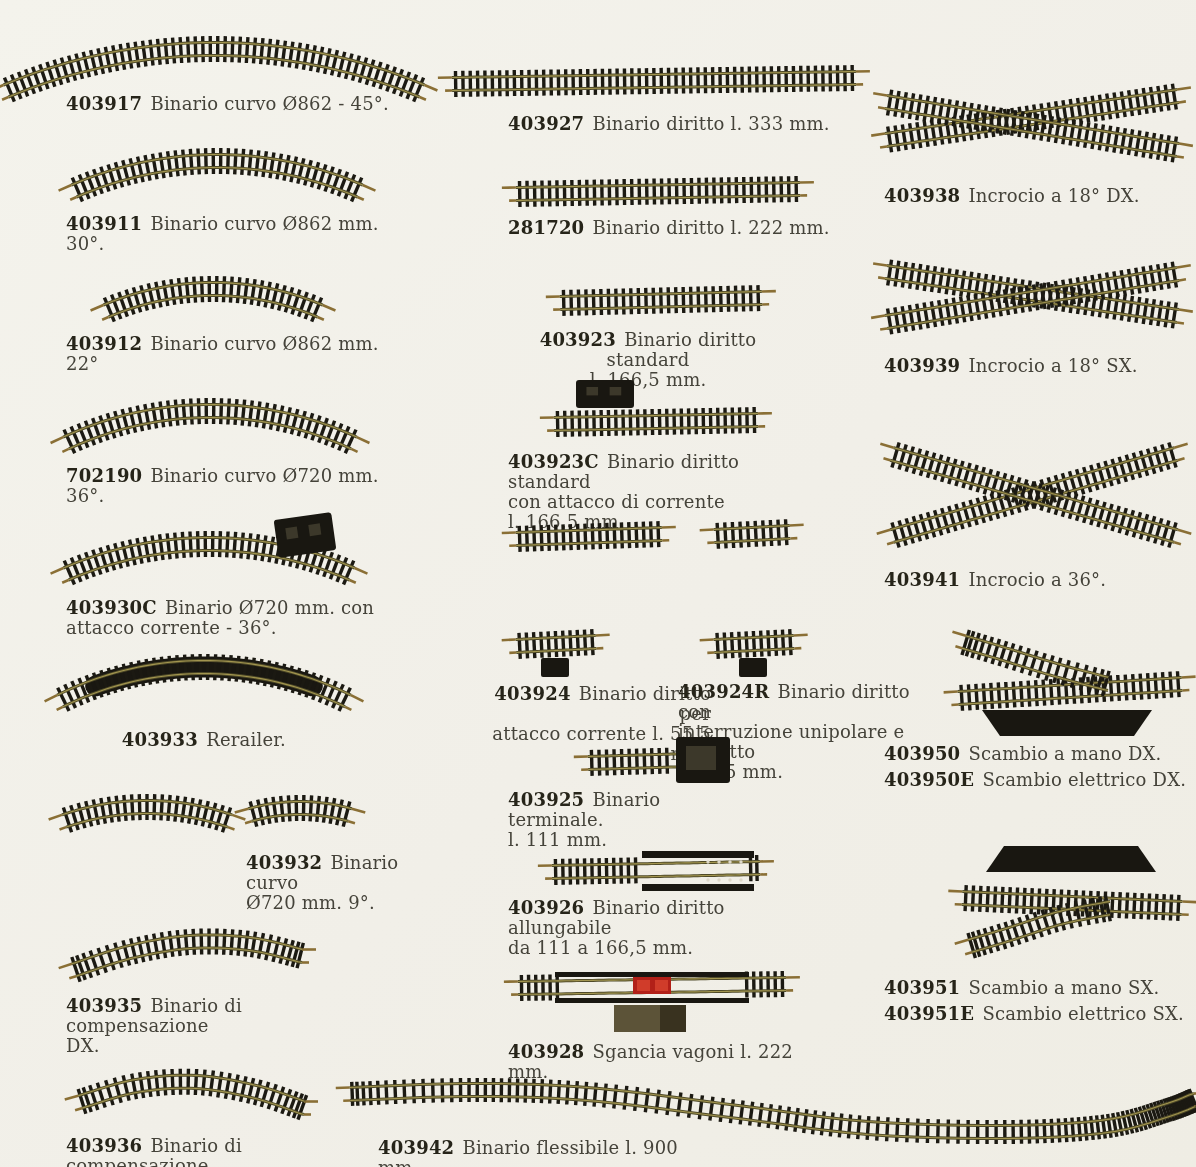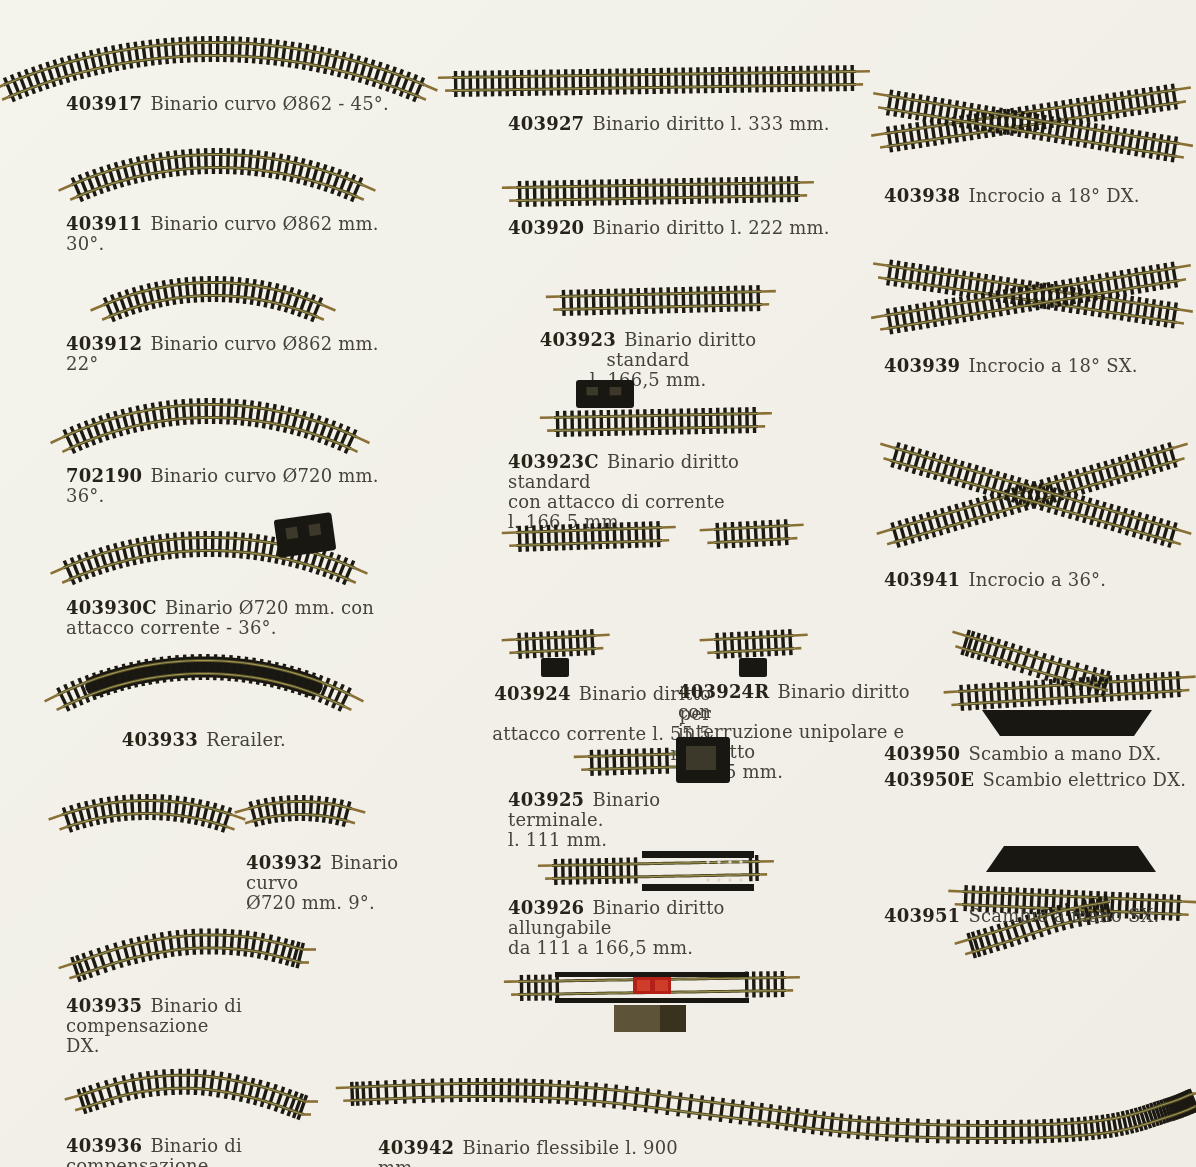--- a/index.html
+++ b/index.html
@@ -640,21 +640,21 @@
         <line x1="4.114418888547713" y1="34.49899286951013" x2="-2.8844965093862722" y2="34.62221321102305" stroke="#8a6f35" stroke-width="2.6"></line>
         <line x1="287.88558111145227" y1="16.50100713048987" x2="301.88341190732024" y2="16.254566447464025" stroke="#8a6f35" stroke-width="2.6"></line>
         <line x1="288.11441888854773" y1="29.49899286951013" x2="295.11333428648175" y2="29.375772527997206" stroke="#8a6f35" stroke-width="2.6"></line>
         <path d="M3.9,21.5L9.6,21.4L15.2,21.3L20.9,21.2L26.6,21.1L32.3,21.0L38.0,20.9L43.6,20.8L49.3,20.7L55.0,20.6L60.7,20.5L66.4,20.4L72.0,20.3L77.7,20.2L83.4,20.1L89.1,20.0L94.8,19.9L100.4,19.8L106.1,19.7L111.8,19.6L117.5,19.5L123.2,19.4L128.8,19.3L134.5,19.2L140.2,19.1L145.9,19.0L151.6,18.9L157.2,18.8L162.9,18.7L168.6,18.6L174.3,18.5L180.0,18.4L185.6,18.3L191.3,18.2L197.0,18.1L202.7,18.0L208.4,17.9L214.0,17.8L219.7,17.7L225.4,17.6L231.1,17.5L236.8,17.4L242.4,17.3L248.1,17.2L253.8,17.1L259.5,17.0L265.2,16.9L270.8,16.8L276.5,16.7L282.2,16.6L287.9,16.5" stroke="#4f4a28" stroke-width="3" fill="none"></path>
         <path d="M3.9,21.5L9.6,21.4L15.2,21.3L20.9,21.2L26.6,21.1L32.3,21.0L38.0,20.9L43.6,20.8L49.3,20.7L55.0,20.6L60.7,20.5L66.4,20.4L72.0,20.3L77.7,20.2L83.4,20.1L89.1,20.0L94.8,19.9L100.4,19.8L106.1,19.7L111.8,19.6L117.5,19.5L123.2,19.4L128.8,19.3L134.5,19.2L140.2,19.1L145.9,19.0L151.6,18.9L157.2,18.8L162.9,18.7L168.6,18.6L174.3,18.5L180.0,18.4L185.6,18.3L191.3,18.2L197.0,18.1L202.7,18.0L208.4,17.9L214.0,17.8L219.7,17.7L225.4,17.6L231.1,17.5L236.8,17.4L242.4,17.3L248.1,17.2L253.8,17.1L259.5,17.0L265.2,16.9L270.8,16.8L276.5,16.7L282.2,16.6L287.9,16.5" stroke="#a2954f" stroke-width="1.1" fill="none"></path>
         <path d="M4.1,34.5L9.8,34.4L15.5,34.3L21.2,34.2L26.8,34.1L32.5,34.0L38.2,33.9L43.9,33.8L49.6,33.7L55.2,33.6L60.9,33.5L66.6,33.4L72.3,33.3L78.0,33.2L83.6,33.1L89.3,33.0L95.0,32.9L100.7,32.8L106.4,32.7L112.0,32.6L117.7,32.5L123.4,32.4L129.1,32.3L134.8,32.2L140.4,32.1L146.1,32.0L151.8,31.9L157.5,31.8L163.2,31.7L168.8,31.6L174.5,31.5L180.2,31.4L185.9,31.3L191.6,31.2L197.2,31.1L202.9,31.0L208.6,30.9L214.3,30.8L220.0,30.7L225.6,30.6L231.3,30.5L237.0,30.4L242.7,30.3L248.4,30.2L254.0,30.1L259.7,30.0L265.4,29.9L271.1,29.8L276.8,29.7L282.4,29.6L288.1,29.5" stroke="#4f4a28" stroke-width="3" fill="none"></path>
         <path d="M4.1,34.5L9.8,34.4L15.5,34.3L21.2,34.2L26.8,34.1L32.5,34.0L38.2,33.9L43.9,33.8L49.6,33.7L55.2,33.6L60.9,33.5L66.6,33.4L72.3,33.3L78.0,33.2L83.6,33.1L89.3,33.0L95.0,32.9L100.7,32.8L106.4,32.7L112.0,32.6L117.7,32.5L123.4,32.4L129.1,32.3L134.8,32.2L140.4,32.1L146.1,32.0L151.8,31.9L157.5,31.8L163.2,31.7L168.8,31.6L174.5,31.5L180.2,31.4L185.9,31.3L191.6,31.2L197.2,31.1L202.9,31.0L208.6,30.9L214.3,30.8L220.0,30.7L225.6,30.6L231.3,30.5L237.0,30.4L242.7,30.3L248.4,30.2L254.0,30.1L259.7,30.0L265.4,29.9L271.1,29.8L276.8,29.7L282.4,29.6L288.1,29.5" stroke="#a2954f" stroke-width="1.1" fill="none"></path>
       </svg>
     </div>
     <div class="cap" style="left: 508px; top: 218px; width: 330px;">
-      <p class="cap-line"><b>403920</b><span class="desc">Binario diritto l. 222 mm.</span></p>
+      <p class="cap-line"><b>281720</b><span class="desc">Binario diritto l. 222 mm.</span></p>
     </div>
     <div class="fig" style="left: 556px; top: 274px; width: 210px; height: 52px;">
       <svg width="210" height="52" viewBox="0 0 210 52">
         <line x1="7.419057092811104" y1="15.911388031050096" x2="8.062424388670378" y2="41.90342678376472" stroke="#1b1912" stroke-width="3.4"></line>
         <line x1="14.900538574292584" y1="15.72620284586491" x2="15.543905870151859" y2="41.71824159857953" stroke="#1b1912" stroke-width="3.4"></line>
         <line x1="22.382020055774067" y1="15.541017660679726" x2="23.025387351633338" y2="41.53305641339435" stroke="#1b1912" stroke-width="3.4"></line>
         <line x1="29.863501537255548" y1="15.35583247549454" x2="30.50686883311482" y2="41.347871228209165" stroke="#1b1912" stroke-width="3.4"></line>
         <line x1="37.344983018737025" y1="15.170647290309356" x2="37.9883503145963" y2="41.16268604302398" stroke="#1b1912" stroke-width="3.4"></line>
         <line x1="44.826464500218506" y1="14.985462105124169" x2="45.469831796077784" y2="40.97750085783879" stroke="#1b1912" stroke-width="3.4"></line>
         <line x1="52.30794598169999" y1="14.800276919938986" x2="52.951313277559265" y2="40.79231567265361" stroke="#1b1912" stroke-width="3.4"></line>
@@ -943,20 +943,23 @@
         <path d="M8.1,36.5L13.5,36.4L18.8,36.3L24.2,36.3L29.5,36.2L34.9,36.1L40.3,36.0L45.6,35.9L51.0,35.9L56.3,35.8L61.7,35.7L67.1,35.6L72.4,35.5L77.8,35.5L83.1,35.4L88.5,35.3L93.9,35.2L99.2,35.1L104.6,35.1L109.9,35.0L115.3,34.9L120.7,34.8L126.0,34.7L131.4,34.7L136.7,34.6L142.1,34.5L147.5,34.4L152.8,34.3L158.2,34.3L163.5,34.2L168.9,34.1L174.3,34.0L179.6,33.9L185.0,33.9L190.3,33.8L195.7,33.7L201.1,33.6L206.4,33.5L211.8,33.5L217.1,33.4L222.5,33.3L227.9,33.2L233.2,33.1L238.6,33.1L243.9,33.0L249.3,32.9L254.7,32.8L260.0,32.7L265.4,32.7L270.7,32.6L276.1,32.5" stroke="#4f4a28" stroke-width="3" fill="none"></path>
         <path d="M8.1,36.5L13.5,36.4L18.8,36.3L24.2,36.3L29.5,36.2L34.9,36.1L40.3,36.0L45.6,35.9L51.0,35.9L56.3,35.8L61.7,35.7L67.1,35.6L72.4,35.5L77.8,35.5L83.1,35.4L88.5,35.3L93.9,35.2L99.2,35.1L104.6,35.1L109.9,35.0L115.3,34.9L120.7,34.8L126.0,34.7L131.4,34.7L136.7,34.6L142.1,34.5L147.5,34.4L152.8,34.3L158.2,34.3L163.5,34.2L168.9,34.1L174.3,34.0L179.6,33.9L185.0,33.9L190.3,33.8L195.7,33.7L201.1,33.6L206.4,33.5L211.8,33.5L217.1,33.4L222.5,33.3L227.9,33.2L233.2,33.1L238.6,33.1L243.9,33.0L249.3,32.9L254.7,32.8L260.0,32.7L265.4,32.7L270.7,32.6L276.1,32.5" stroke="#a2954f" stroke-width="1.1" fill="none"></path>
         <rect x="45" y="14" width="194" height="5" fill="#191711"></rect>
         <rect x="45" y="40" width="194" height="5" fill="#191711"></rect>
         <rect x="104" y="47" width="72" height="27" fill="#5c5338"></rect>
         <rect x="150" y="47" width="26" height="27" fill="#39321f"></rect>
         <rect x="123" y="19" width="38" height="17" fill="#b22018"></rect>
         <rect x="127" y="22" width="13" height="11" fill="#d03c2a"></rect>
         <rect x="145" y="22" width="13" height="11" fill="#d03c2a"></rect>
       </svg>
+    </div>
+    <div class="cap" style="left: 508px; top: 1042px; width: 300px;">
+      <p class="cap-line"><b>403928</b><span class="desc">Sgancia vagoni l. 222 mm.</span></p>
     </div>
     <div class="fig" style="left: 884px; top: 58px; width: 296px; height: 118px;">
       <svg width="296" height="118" viewBox="0 0 296 118">
         <line x1="3.712963580171215" y1="68.59512194113624" x2="7.587036419828786" y2="94.30487805886376" stroke="#1b1912" stroke-width="3.4"></line>
         <line x1="11.012963580171213" y1="67.49512194113623" x2="14.887036419828785" y2="93.20487805886376" stroke="#1b1912" stroke-width="3.4"></line>
         <line x1="18.312963580171214" y1="66.39512194113624" x2="22.187036419828786" y2="92.10487805886376" stroke="#1b1912" stroke-width="3.4"></line>
         <line x1="25.61296358017121" y1="65.29512194113624" x2="29.487036419828783" y2="91.00487805886377" stroke="#1b1912" stroke-width="3.4"></line>
         <line x1="32.912963580171215" y1="64.19512194113624" x2="36.78703641982879" y2="89.90487805886376" stroke="#1b1912" stroke-width="3.4"></line>
         <line x1="40.21296358017122" y1="63.09512194113624" x2="44.08703641982879" y2="88.80487805886376" stroke="#1b1912" stroke-width="3.4"></line>
         <line x1="47.51296358017122" y1="61.99512194113623" x2="51.38703641982879" y2="87.70487805886376" stroke="#1b1912" stroke-width="3.4"></line>
@@ -1395,22 +1398,23 @@
         <line x1="139.83075388368746" y1="54.66127073804909" x2="144.4262773663125" y2="80.25191676195091" stroke="#1b1912" stroke-width="3.4"></line>
         <line x1="145.45376590612094" y1="53.63708999793561" x2="150.2548278438791" y2="79.18997250206436" stroke="#1b1912" stroke-width="3.4"></line>
         <line x1="8.133081599060688" y1="97.7738763516748" x2="-5.277030874255111" y2="101.79493136908255" stroke="#8a6f35" stroke-width="2.6"></line>
         <line x1="11.866918400939312" y1="110.2261236483252" x2="5.161862164281413" y2="112.23665115702907" stroke="#8a6f35" stroke-width="2.6"></line>
         <path d="M8.1,97.8L9.5,97.4L11.0,96.9L12.8,96.4L14.8,95.8L16.9,95.2L19.2,94.5L21.6,93.8L24.2,93.0L26.8,92.2L29.5,91.4L32.3,90.6L35.1,89.8L37.9,88.9L40.7,88.1L43.5,87.2L46.3,86.4L49.0,85.5L51.7,84.7L54.4,83.7L57.3,82.8L60.2,81.8L63.2,80.8L66.2,79.8L69.2,78.8L72.3,77.7L75.4,76.7L78.5,75.6L81.7,74.6L84.8,73.6L88.0,72.7L91.1,71.7L94.2,70.8L97.3,70.0L100.5,69.2L103.7,68.4L107.1,67.6L110.6,66.9L114.1,66.1L117.6,65.4L121.2,64.7L124.6,64.0L128.1,63.4L131.4,62.8L134.5,62.2L137.5,61.7L140.3,61.2L142.9,60.7L145.1,60.3L147.1,59.9L150.0,59.5" stroke="#4f4a28" stroke-width="3" fill="none"></path>
         <path d="M8.1,97.8L9.5,97.4L11.0,96.9L12.8,96.4L14.8,95.8L16.9,95.2L19.2,94.5L21.6,93.8L24.2,93.0L26.8,92.2L29.5,91.4L32.3,90.6L35.1,89.8L37.9,88.9L40.7,88.1L43.5,87.2L46.3,86.4L49.0,85.5L51.7,84.7L54.4,83.7L57.3,82.8L60.2,81.8L63.2,80.8L66.2,79.8L69.2,78.8L72.3,77.7L75.4,76.7L78.5,75.6L81.7,74.6L84.8,73.6L88.0,72.7L91.1,71.7L94.2,70.8L97.3,70.0L100.5,69.2L103.7,68.4L107.1,67.6L110.6,66.9L114.1,66.1L117.6,65.4L121.2,64.7L124.6,64.0L128.1,63.4L131.4,62.8L134.5,62.2L137.5,61.7L140.3,61.2L142.9,60.7L145.1,60.3L147.1,59.9L150.0,59.5" stroke="#a2954f" stroke-width="1.1" fill="none"></path>
         <path d="M11.9,110.2L13.2,109.8L14.7,109.4L16.5,108.9L18.5,108.3L20.6,107.6L22.9,107.0L25.3,106.2L27.9,105.5L30.5,104.7L33.2,103.9L36.0,103.1L38.8,102.2L41.7,101.4L44.5,100.5L47.3,99.6L50.1,98.8L52.9,97.9L55.7,97.0L58.5,96.1L61.4,95.1L64.4,94.1L67.4,93.1L70.4,92.1L73.4,91.1L76.4,90.0L79.5,89.0L82.6,88.0L85.6,87.0L88.7,86.0L91.7,85.1L94.7,84.2L97.7,83.3L100.7,82.5L103.6,81.8L106.7,81.0L110.0,80.3L113.3,79.6L116.7,78.8L120.2,78.1L123.6,77.5L127.1,76.8L130.4,76.2L133.7,75.6L136.8,75.0L139.8,74.5L142.6,74.0L145.2,73.5L147.5,73.1L149.5,72.7L150.0,72.5" stroke="#4f4a28" stroke-width="3" fill="none"></path>
         <path d="M11.9,110.2L13.2,109.8L14.7,109.4L16.5,108.9L18.5,108.3L20.6,107.6L22.9,107.0L25.3,106.2L27.9,105.5L30.5,104.7L33.2,103.9L36.0,103.1L38.8,102.2L41.7,101.4L44.5,100.5L47.3,99.6L50.1,98.8L52.9,97.9L55.7,97.0L58.5,96.1L61.4,95.1L64.4,94.1L67.4,93.1L70.4,92.1L73.4,91.1L76.4,90.0L79.5,89.0L82.6,88.0L85.6,87.0L88.7,86.0L91.7,85.1L94.7,84.2L97.7,83.3L100.7,82.5L103.6,81.8L106.7,81.0L110.0,80.3L113.3,79.6L116.7,78.8L120.2,78.1L123.6,77.5L127.1,76.8L130.4,76.2L133.7,75.6L136.8,75.0L139.8,74.5L142.6,74.0L145.2,73.5L147.5,73.1L149.5,72.7L150.0,72.5" stroke="#a2954f" stroke-width="1.1" fill="none"></path>
       </svg>
     </div>
-    <div class="cap big-gap" style="left: 884px; top: 906px; width: 310px;">
+    <div class="cap big-gap" style="left: 884px; top: 978px; width: 310px;">
       <p class="cap-line"><b>403951</b><span class="desc">Scambio a mano SX.</span></p>
+      <p class="cap-line"><b>403951E</b><span class="desc">Scambio elettrico SX.</span></p>
     </div>
     <div class="fig" style="left: 348px; top: 1070px; width: 848px; height: 80px;">
       <svg width="848" height="80" viewBox="0 0 848 80">
         <line x1="3.728463132388481" y1="11.929937056196694" x2="4.654103482224818" y2="35.91208020360441" stroke="#1b1912" stroke-width="3.4"></line>
         <line x1="8.849462193952796" y1="11.722074650239325" x2="9.879685171872797" y2="35.699952801063375" stroke="#1b1912" stroke-width="3.4"></line>
         <line x1="14.954668467863977" y1="11.453918837252203" x2="16.034400324771838" y2="35.42961860007828" stroke="#1b1912" stroke-width="3.4"></line>
         <line x1="21.91591284244275" y1="11.137916671038315" x2="23.012110828141623" y2="35.1128692252385" stroke="#1b1912" stroke-width="3.4"></line>
         <line x1="29.610974050881943" y1="10.78638265282844" x2="30.700730724329702" y2="34.76162885370563" stroke="#1b1912" stroke-width="3.4"></line>
         <line x1="37.92023716240909" y1="10.411554481615193" x2="38.98556771964895" y2="34.38789846487943" stroke="#1b1912" stroke-width="3.4"></line>
         <line x1="46.72543466418602" y1="10.02562660424631" x2="47.7505821024779" y2="34.00372229030452" stroke="#1b1912" stroke-width="3.4"></line>

